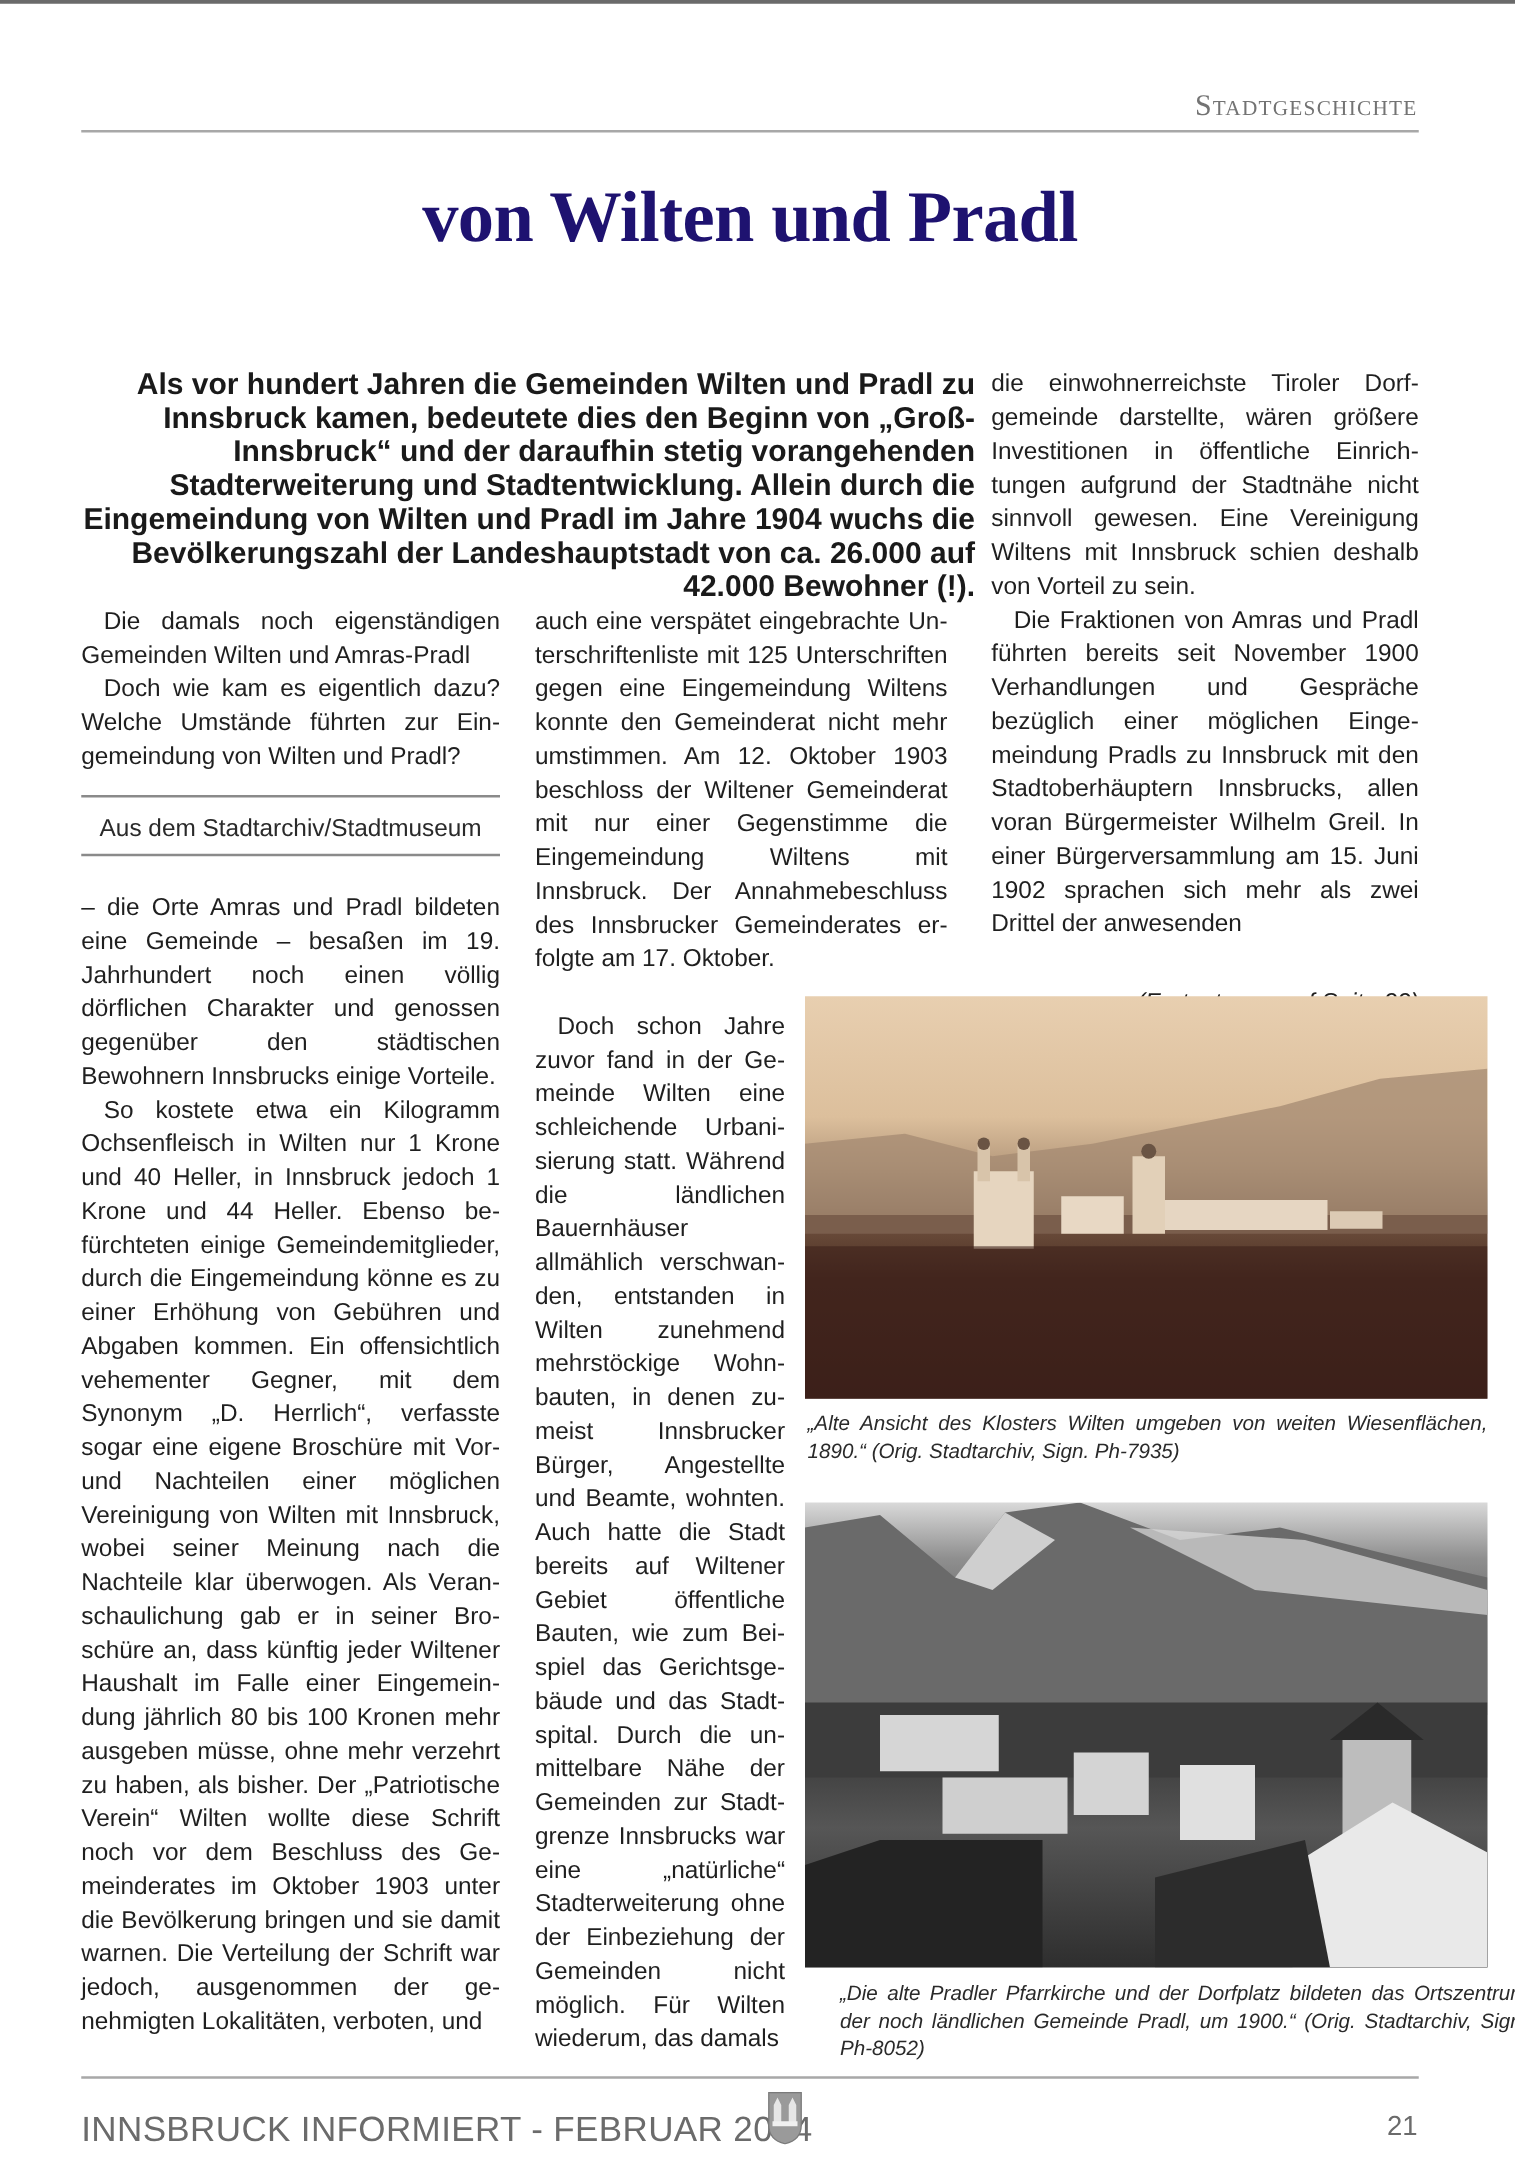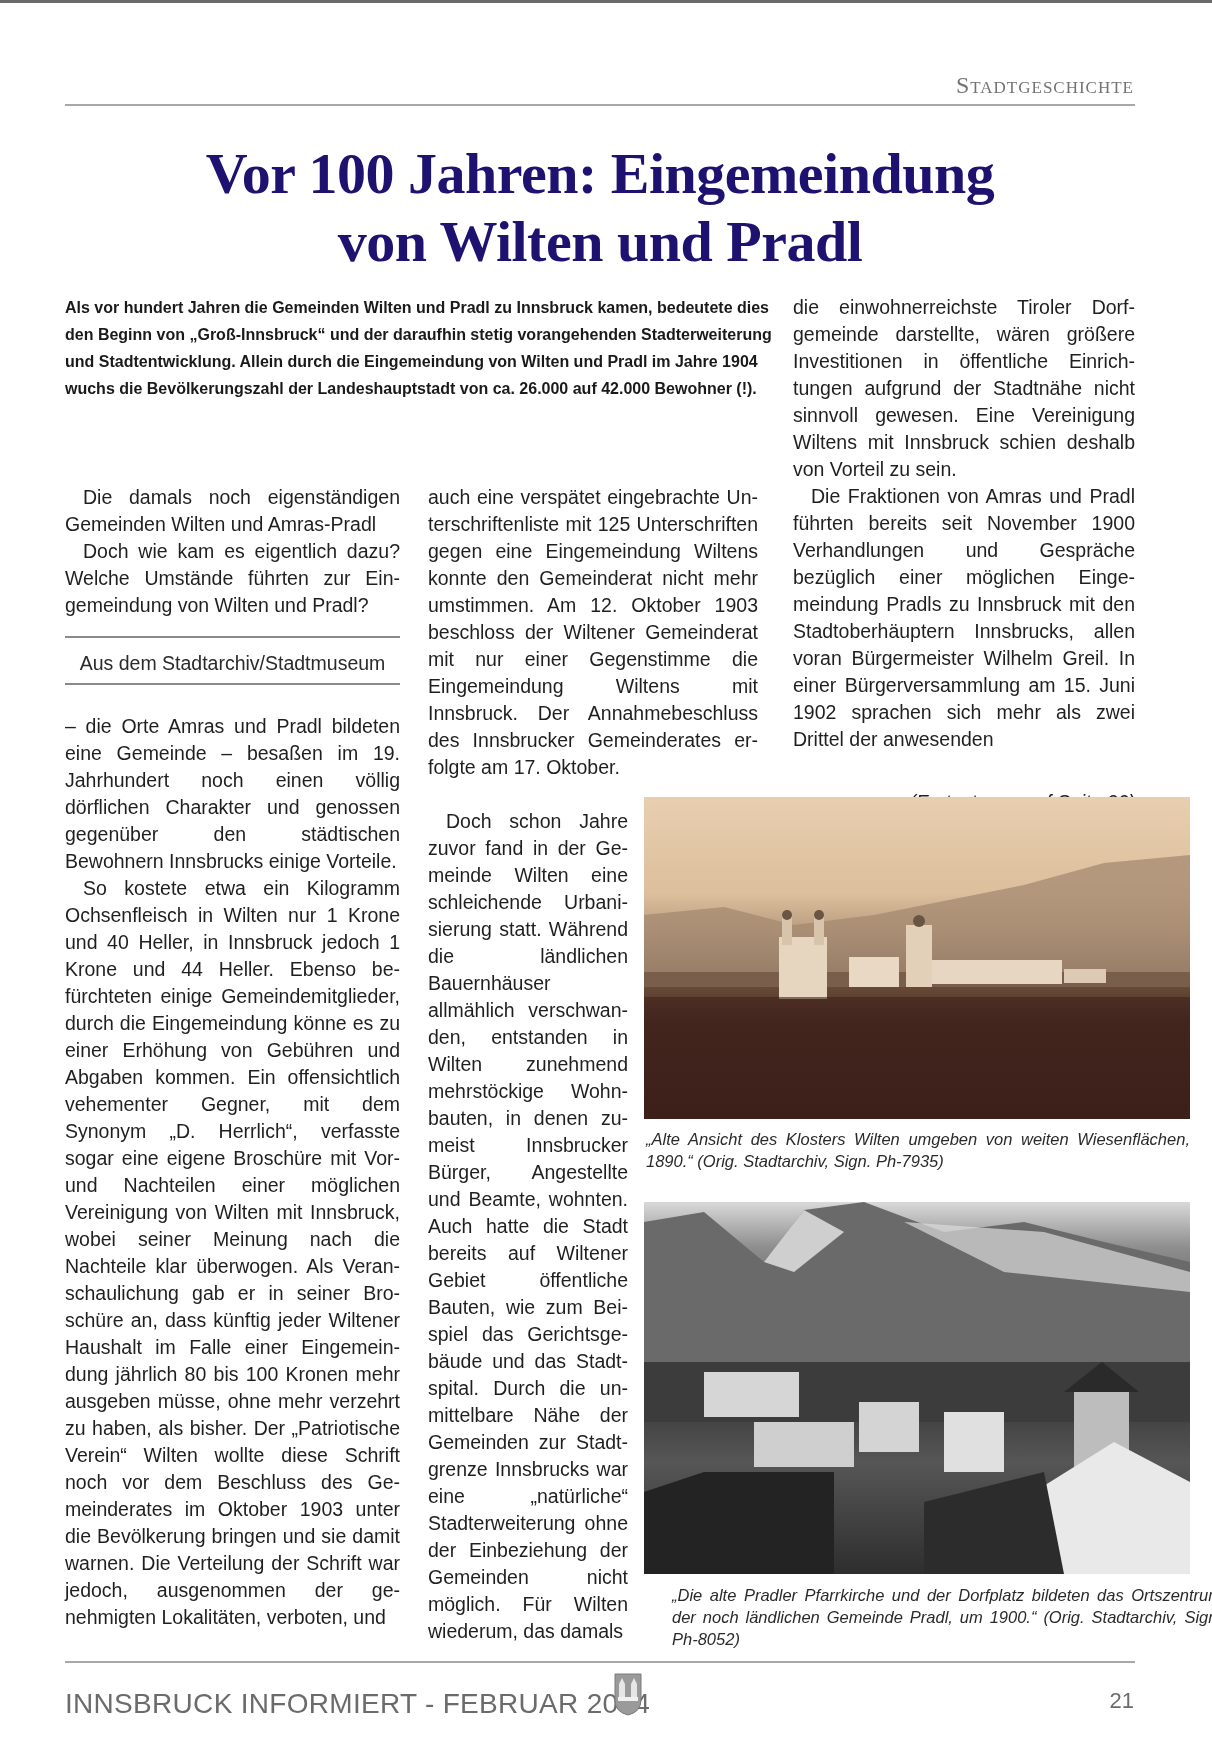--- a/index.html
+++ b/index.html
@@ -12,22 +12,22 @@
     color: #737373; font-variant: small-caps; margin-left: 44px;
   }
   .rule { position: absolute; left: 65px; width: 1070px; height: 2px; background: #a8a8a8; }
   .title {
     position: absolute; left: 65px; top: 140px; width: 1070px; text-align: center;
     font-family: "Liberation Serif", serif; font-weight: bold; font-size: 58px;
     line-height: 68px; color: #1e1270; letter-spacing: -0.5px;
   }
   .title span { display: block; }
   .lead {
-    position: absolute; left: 65px; top: 294px; width: 715px; text-align: left;
-    font-family: "Liberation Sans", sans-serif; font-weight: bold; font-size: 16px;
+    position: absolute; left: 65px; top: 294px; width: 715px; text-align: right;
+    font-family: "Liberation Sans", sans-serif; font-weight: bold; font-size: 24px;
     line-height: 27px; color: #1a1a1a;
   }
   .col {
     position: absolute; font-family: "Liberation Sans", sans-serif; font-size: 19.5px;
     line-height: 27px; color: #1f1f1f; text-align: justify; hyphens: manual;
   }
   .col p { text-indent: 0; }
   .col p.ind { text-indent: 18px; }
   .col-right { left: 793px; top: 294px; width: 342px; }
   .col-left-a { left: 65px; top: 484px; width: 335px; }
@@ -63,21 +63,20 @@
 </style>
 </head>
 <body>
 
 <div class="top-edge"></div>
 
 <div class="section-label">Stadtgeschichte</div>
 <div class="rule" style="top:104px"></div>
 
 <h1 class="title">
-  <span>Vor 100 Jahren: Eingemeindung</span>
   <span>von Wilten und Pradl</span>
 </h1>
 
 <div class="lead">Als vor hundert Jahren die Gemeinden Wilten und Pradl zu Inns­bruck kamen, bedeutete dies den Beginn von „Groß-Innsbruck“ und der daraufhin stetig vorangehenden Stadterweiterung und Stadtentwicklung. Allein durch die Eingemeindung von Wilten und Pradl im Jahre 1904 wuchs die Bevölkerungszahl der Landes­hauptstadt von ca. 26.000 auf 42.000 Bewohner (!).</div>
 
 <div class="col col-right">
   <p>die einwohnerreichste Tiroler Dorf­gemeinde darstellte, wären größere Investitionen in öffentliche Einrich­tungen aufgrund der Stadtnähe nicht sinnvoll gewesen. Eine Vereinigung Wiltens mit Innsbruck schien deshalb von Vorteil zu sein.</p>
   <p class="ind">Die Fraktionen von Amras und Pradl führten bereits seit November 1900 Verhandlungen und Gespräche bezüglich einer möglichen Einge­meindung Pradls zu Innsbruck mit den Stadtoberhäuptern Innsbrucks, allen voran Bürgermeister Wilhelm Greil. In einer Bürgerversammlung am 15. Juni 1902 sprachen sich mehr als zwei Drittel der anwesenden</p>
   <p class="continuation">(Fortsetzung auf Seite 22)</p>
 </div>

